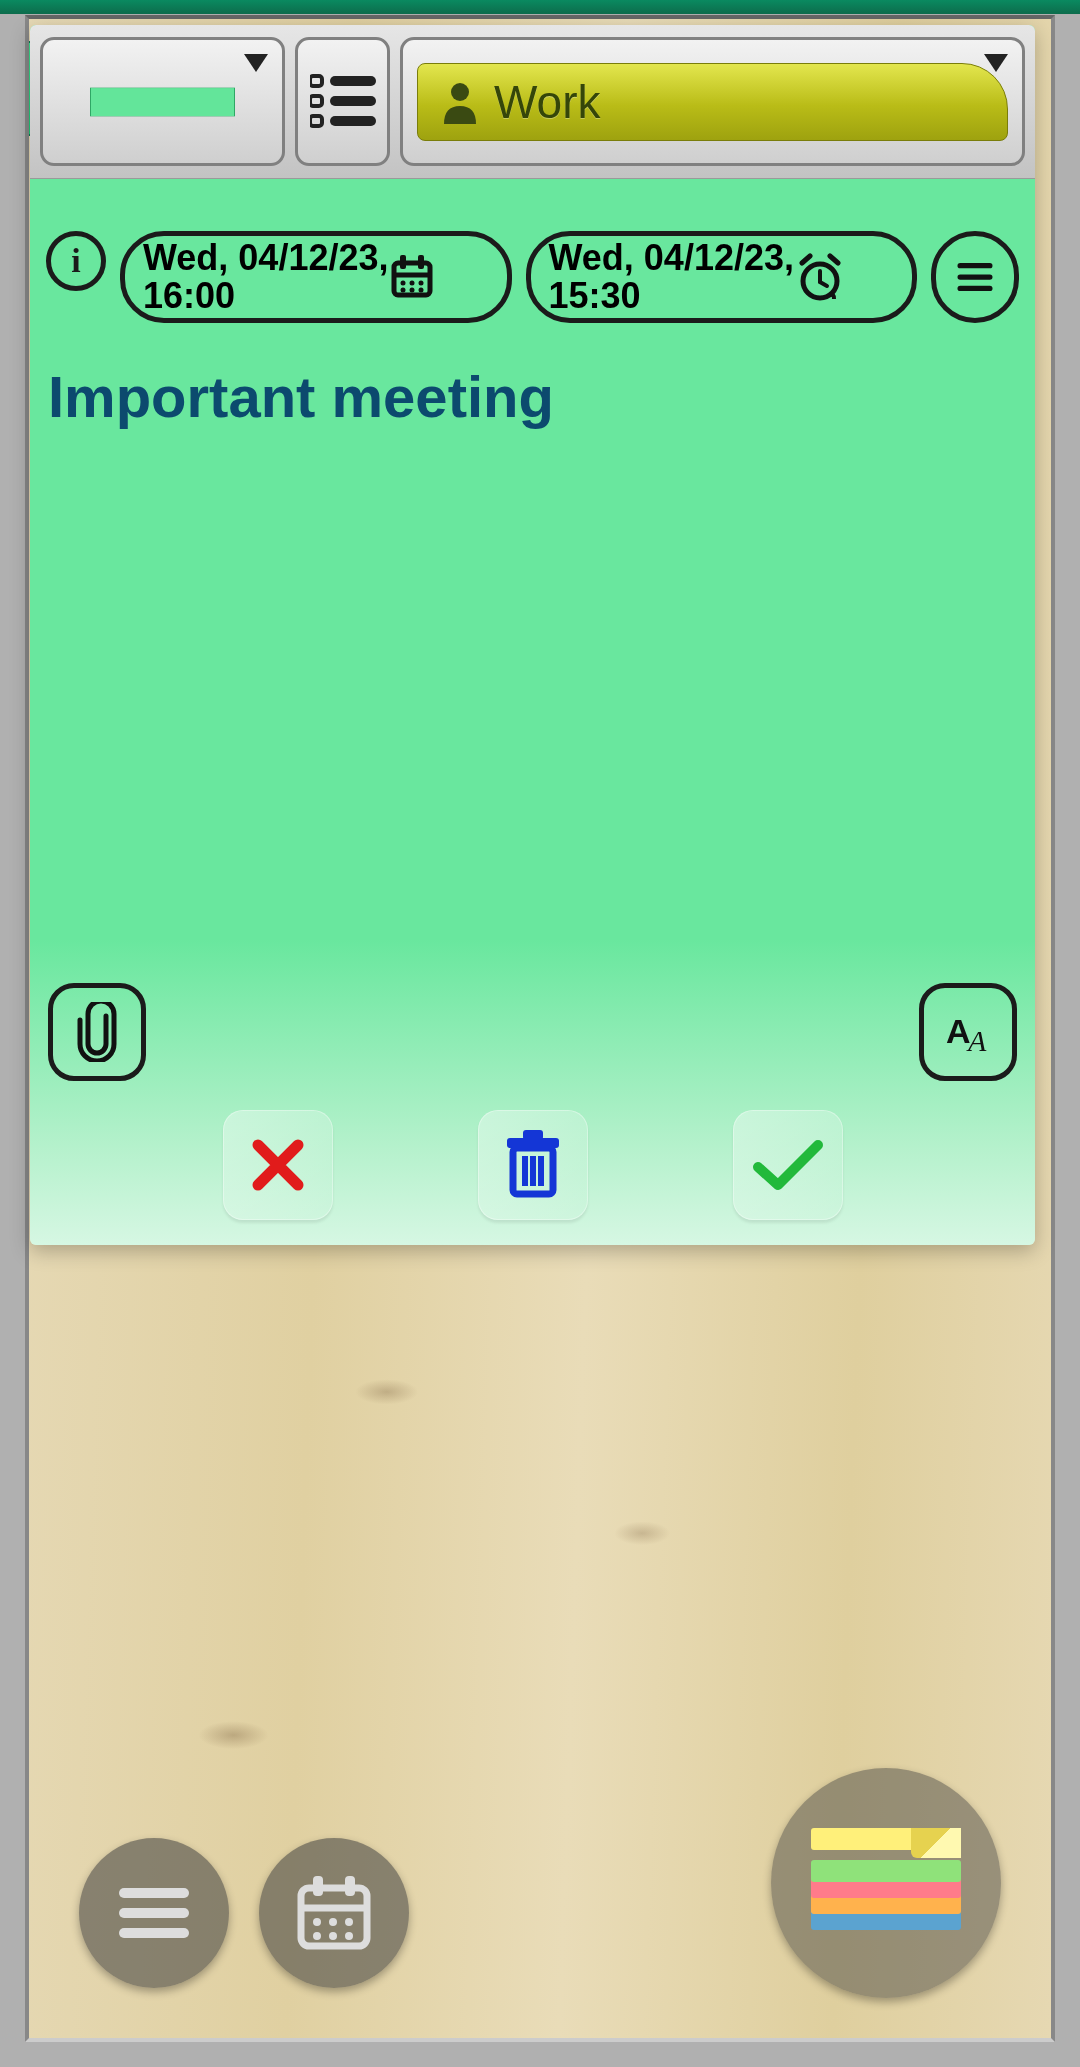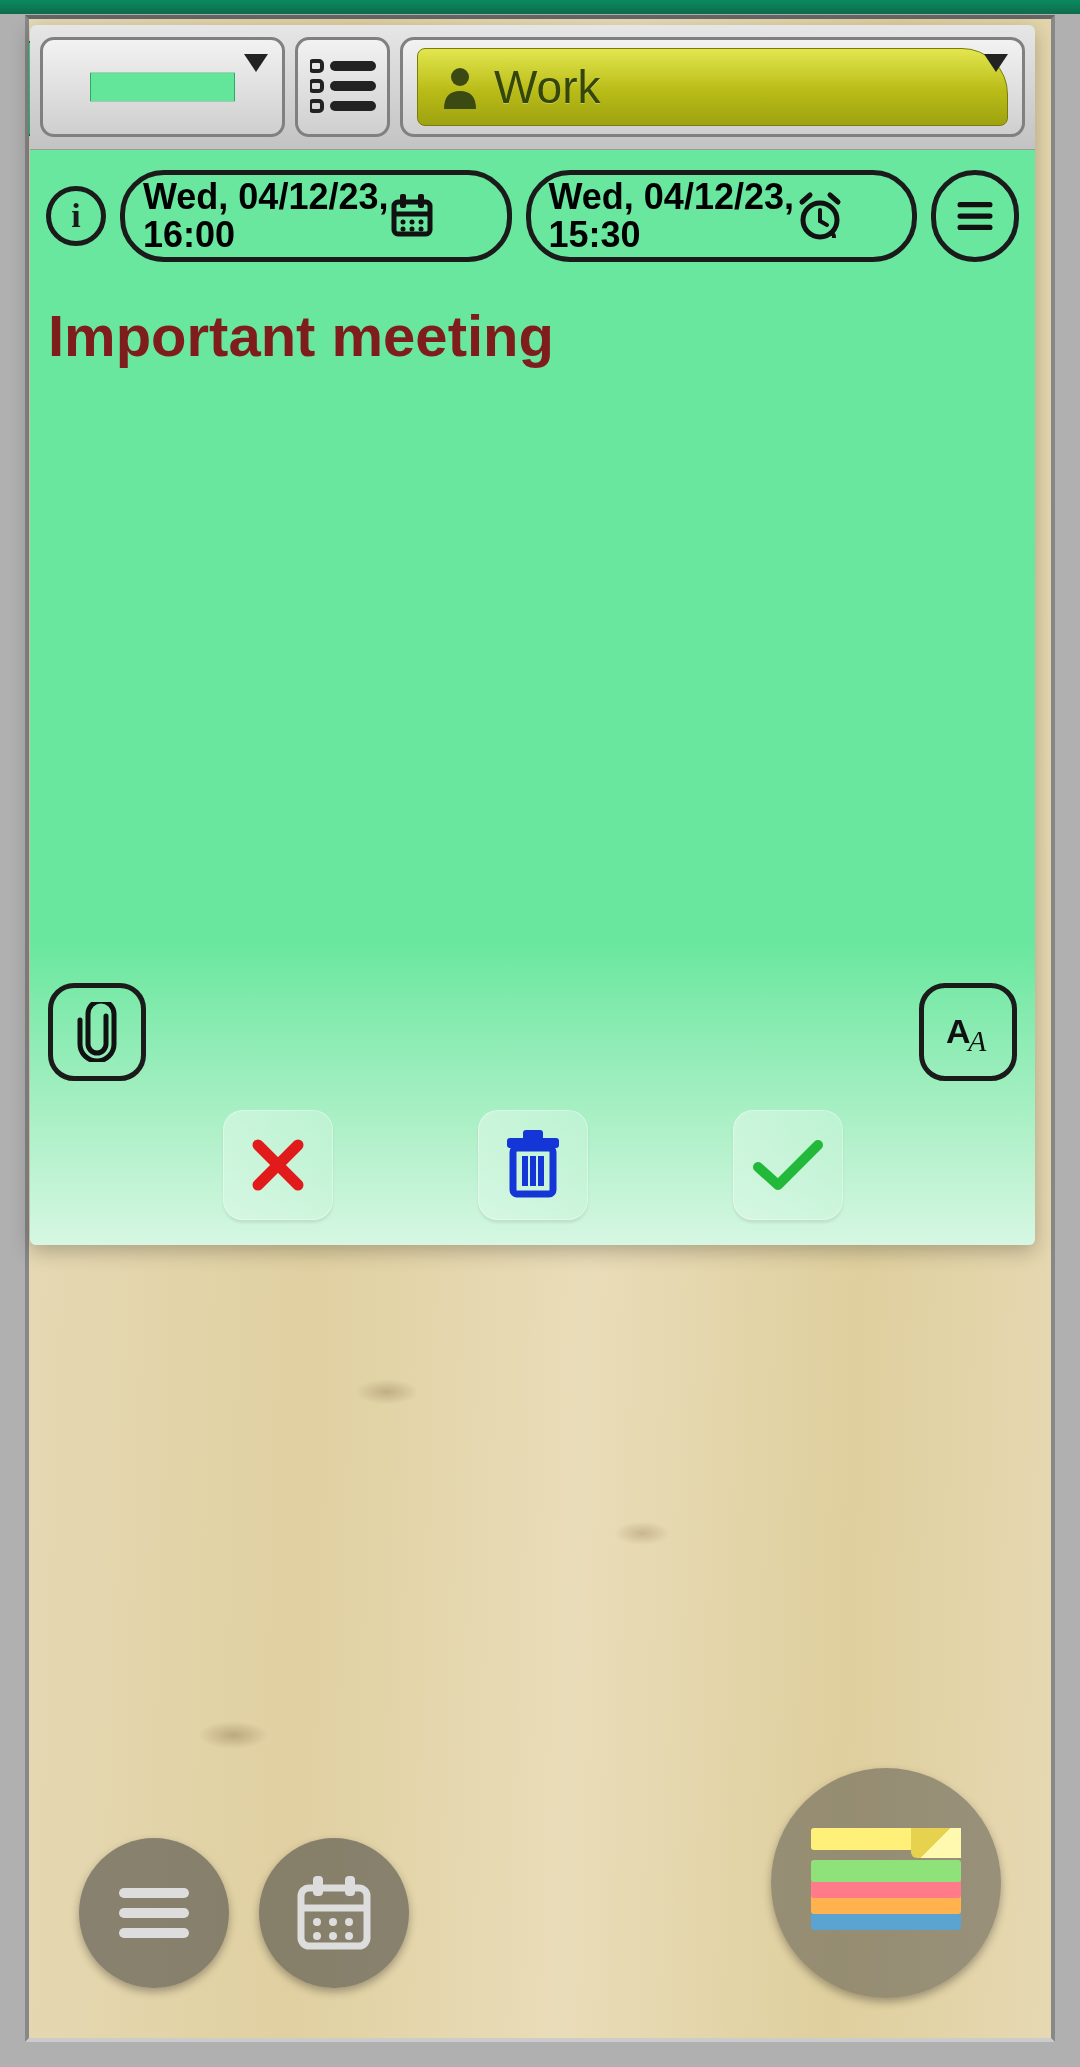--- a/index.html
+++ b/index.html
@@ -59,21 +59,21 @@
     background: linear-gradient(#69e79e 0%, #69e79e 75%, #b5f1cc 92%, #d6f7e3 100%);
   }
 
   .toolbar {
     position:relative; display:flex; gap:10px; padding:12px 10px 12px 10px;
     align-items:center;
     background: linear-gradient(#e6e6e6,#c3c3c3);
     border-bottom:1px solid #9a9a9a;
   }
   .tb-btn {
-    height:100px; border:3px solid #808080; border-radius:14px;
+    height:129px; border:3px solid #808080; border-radius:14px;
     background: linear-gradient(#f2f2f2,#cfcfcf);
     display:flex; align-items:center; justify-content:center;
     position:relative;
   }
   .color-picker { width:245px; justify-content:center; }
   .color-swatch {
     width:145px; height:50px;
     transform: skewY(0deg) rotateX(55deg);
     background:#63e59a;
     border:1px solid #2fa765;
@@ -89,30 +89,31 @@
   }
   .cat-pill span { font-size:46px; color:#354609; font-weight:500; text-shadow:0 1px 0 rgba(255,255,255,.3);}
 
   .meta-row {
     position:relative; display:flex; align-items:center; gap:14px; padding:20px 16px 10px 16px;
   }
   .pill {
     border:5px solid #1b1b1b; border-radius:44px; height:92px;
     display:flex; align-items:center; padding:0 18px;
     background:transparent;
+    margin-top:32px;
   }
   .info-pill{ width:60px;height:60px;border:5px solid #1b1b1b;border-radius:50%;display:flex;align-items:center;justify-content:center;font-family:Georgia,serif;font-size:34px;font-weight:bold;color:#1b1b1b;}
   .date-txt{ font-size:36px; font-weight:700; line-height:1.05; white-space:pre-line;}
   .menu-pill{ width:88px; justify-content:center;}
 
   .note-body {
     position:relative; padding:30px 18px 0 18px;
   }
   .note-title{
-    font-size:58px; font-weight:800; color:#7f1d1d;
+    font-size:58px; font-weight:800; color:#0c4a6e;
   }
   .note-text{
     margin-top:42px; font-size:50px; font-style:italic; color:#1b1b1b; line-height:1.28;
   }
 
   .round-sq {
     border:5px solid #1b1b1b; border-radius:26px; width:98px; height:98px;
     display:flex;align-items:center;justify-content:center; position:absolute;
   }
   .attach-btn{ left:18px; top:958px;}

